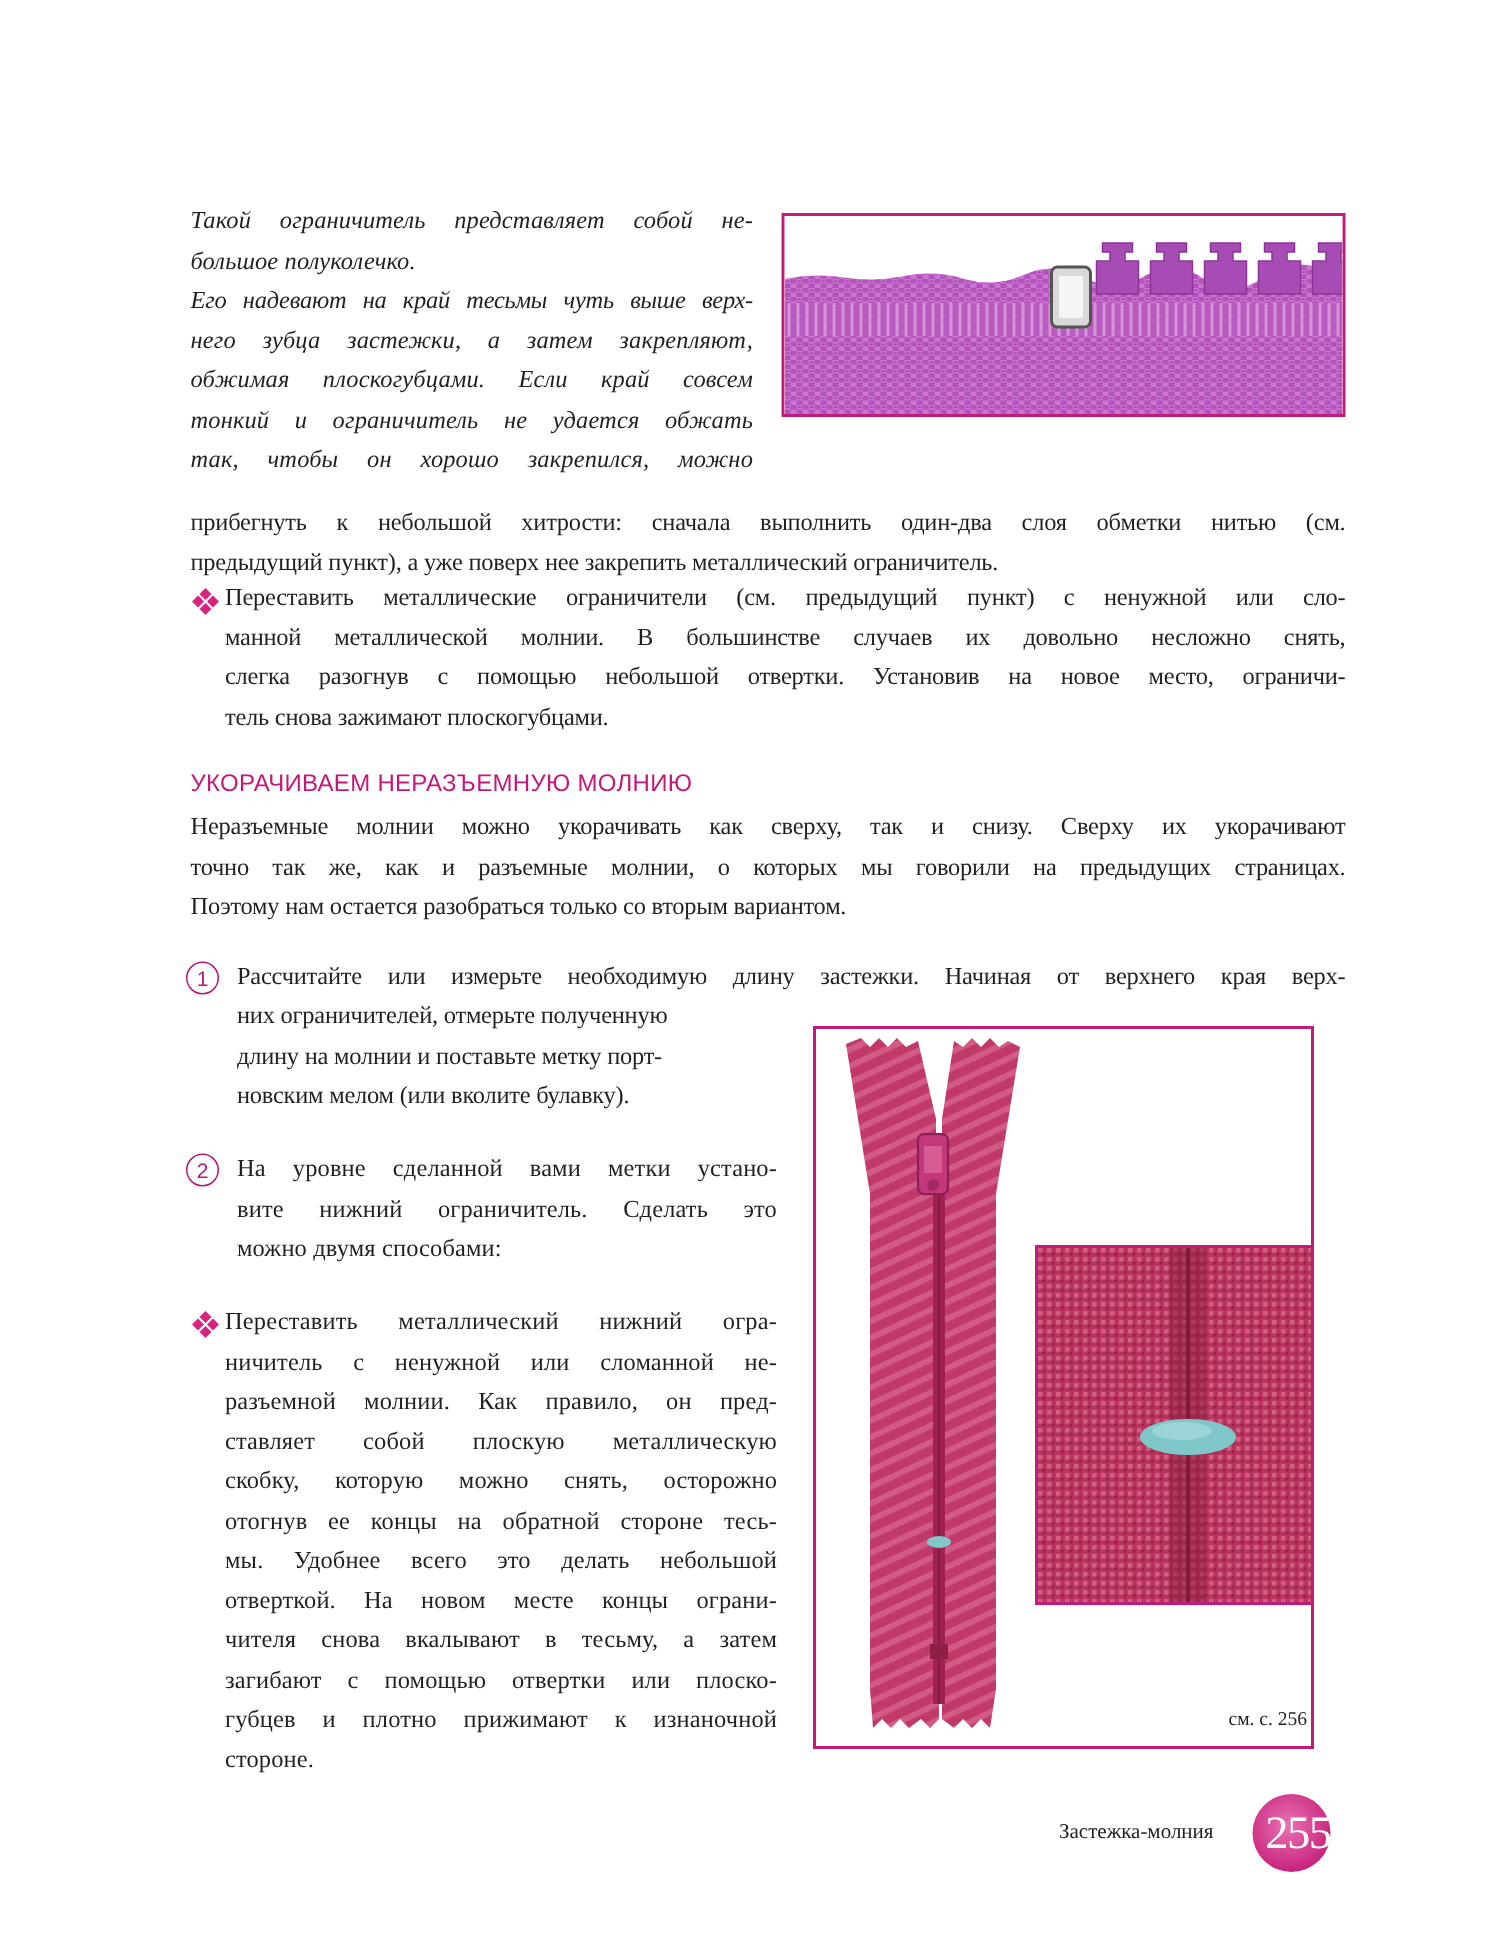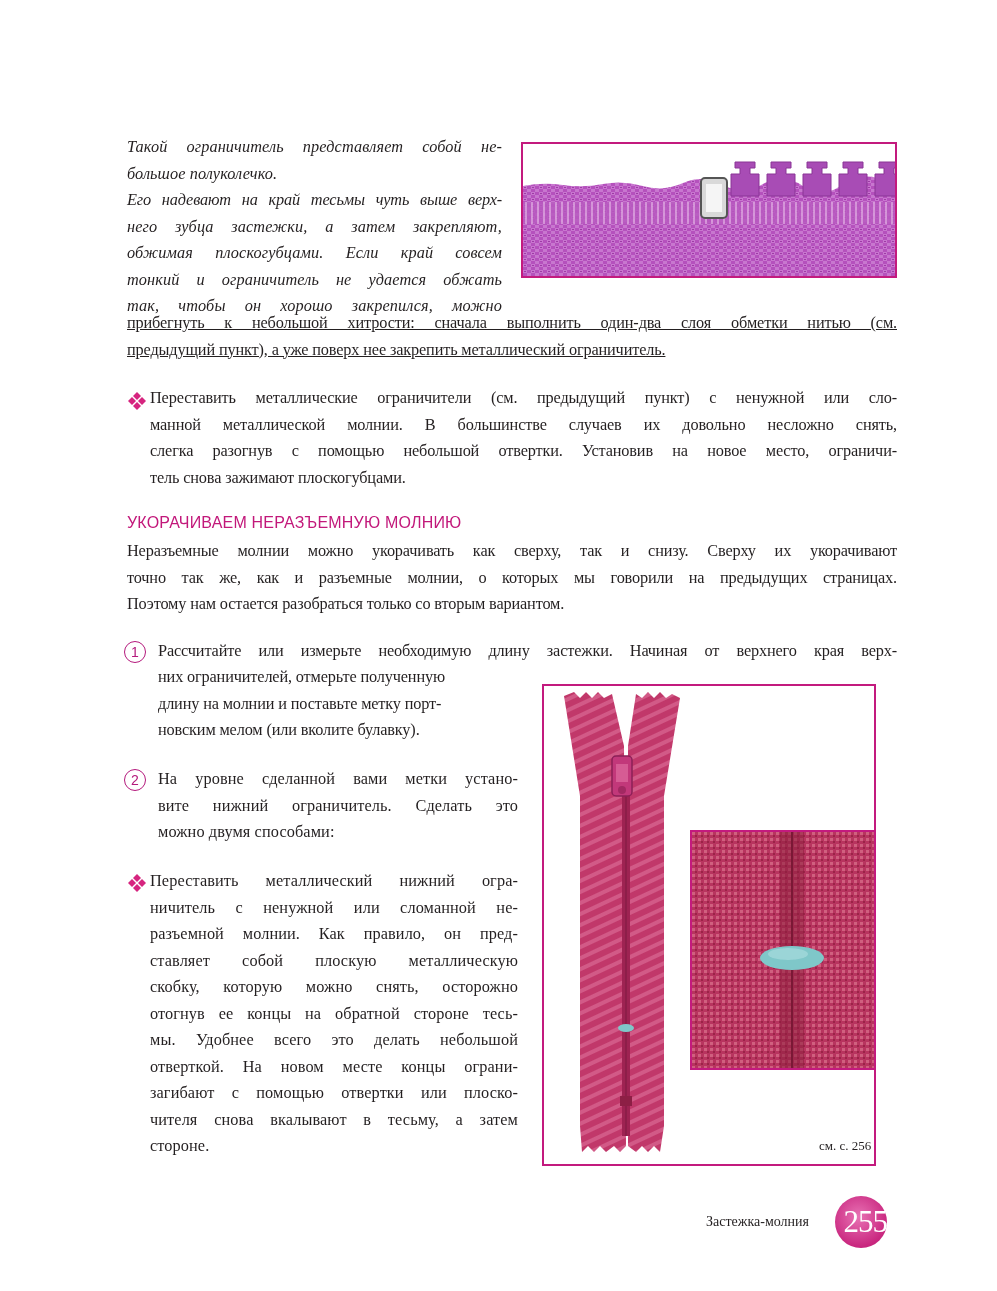--- a/index.html
+++ b/index.html
@@ -29,21 +29,21 @@
 
 <div class="txt" style="left:127px; top:134px; width:375px;font-style:italic;">
   <span class="line">Такой ограничитель представляет собой не-</span>
   <span class="line last">большое полуколечко.</span>
   <span class="line cond">Его надевают на край тесьмы чуть выше верх-</span>
   <span class="line">него зубца застежки, а затем закрепляют,</span>
   <span class="line">обжимая плоскогубцами. Если край совсем</span>
   <span class="line">тонкий и ограничитель не удается обжать</span>
   <span class="line">так, чтобы он хорошо закрепился, можно</span>
 </div>
-<div class="txt cond" style="left:127px; top:310px; width:770px;text-decoration:underline;">
+<div class="txt cond" style="left:127px; top:335px; width:770px;">
   <span class="line">прибегнуть к небольшой хитрости: сначала выполнить один-два слоя обметки нитью (см.</span>
   <span class="line last">предыдущий пункт), а уже поверх нее закрепить металлический ограничитель.</span>
 </div>
 
 <div class="frame" style="left:521px; top:142px; width:376px; height:136px;">
   <svg width="372" height="132" viewBox="0 0 372 132">
     <defs>
       <pattern id="weave" width="8" height="6" patternUnits="userSpaceOnUse">
         <rect width="8" height="6" fill="#b551bd"></rect>
         <rect x="0" y="0" width="4" height="3" fill="#c877cf"></rect>
@@ -122,22 +122,23 @@
 </svg>
 <div class="txt" style="left:150px; top:868px; width:368px;">
   <span class="line">Переставить металлический нижний огра-</span>
   <span class="line">ничитель с ненужной или сломанной не-</span>
   <span class="line">разъемной молнии. Как правило, он пред-</span>
   <span class="line">ставляет собой плоскую металлическую</span>
   <span class="line">скобку, которую можно снять, осторожно</span>
   <span class="line">отогнув ее концы на обратной стороне тесь-</span>
   <span class="line">мы. Удобнее всего это делать небольшой</span>
   <span class="line">отверткой. На новом месте концы ограни-</span>
+  <span class="line">чителя снова вкалывают в тесьму, а затем</span>
   <span class="line">загибают с помощью отвертки или плоско-</span>
-  <span class="line">чителя снова вкалывают в тесьму, а затем</span>
+  <span class="line">губцев и плотно прижимают к изнаночной</span>
   <span class="line last">стороне.</span>
 </div>
 
 <div class="frame" style="left:542px; top:684px; width:334px; height:482px;">
   <svg width="351" height="478" viewBox="0 0 351 478">
     <defs>
       <pattern id="twill" width="10" height="10" patternUnits="userSpaceOnUse" patternTransform="rotate(-25)">
         <rect width="10" height="10" fill="#c1386a"></rect>
         <rect width="10" height="4" fill="#d25a87"></rect>
       </pattern>

